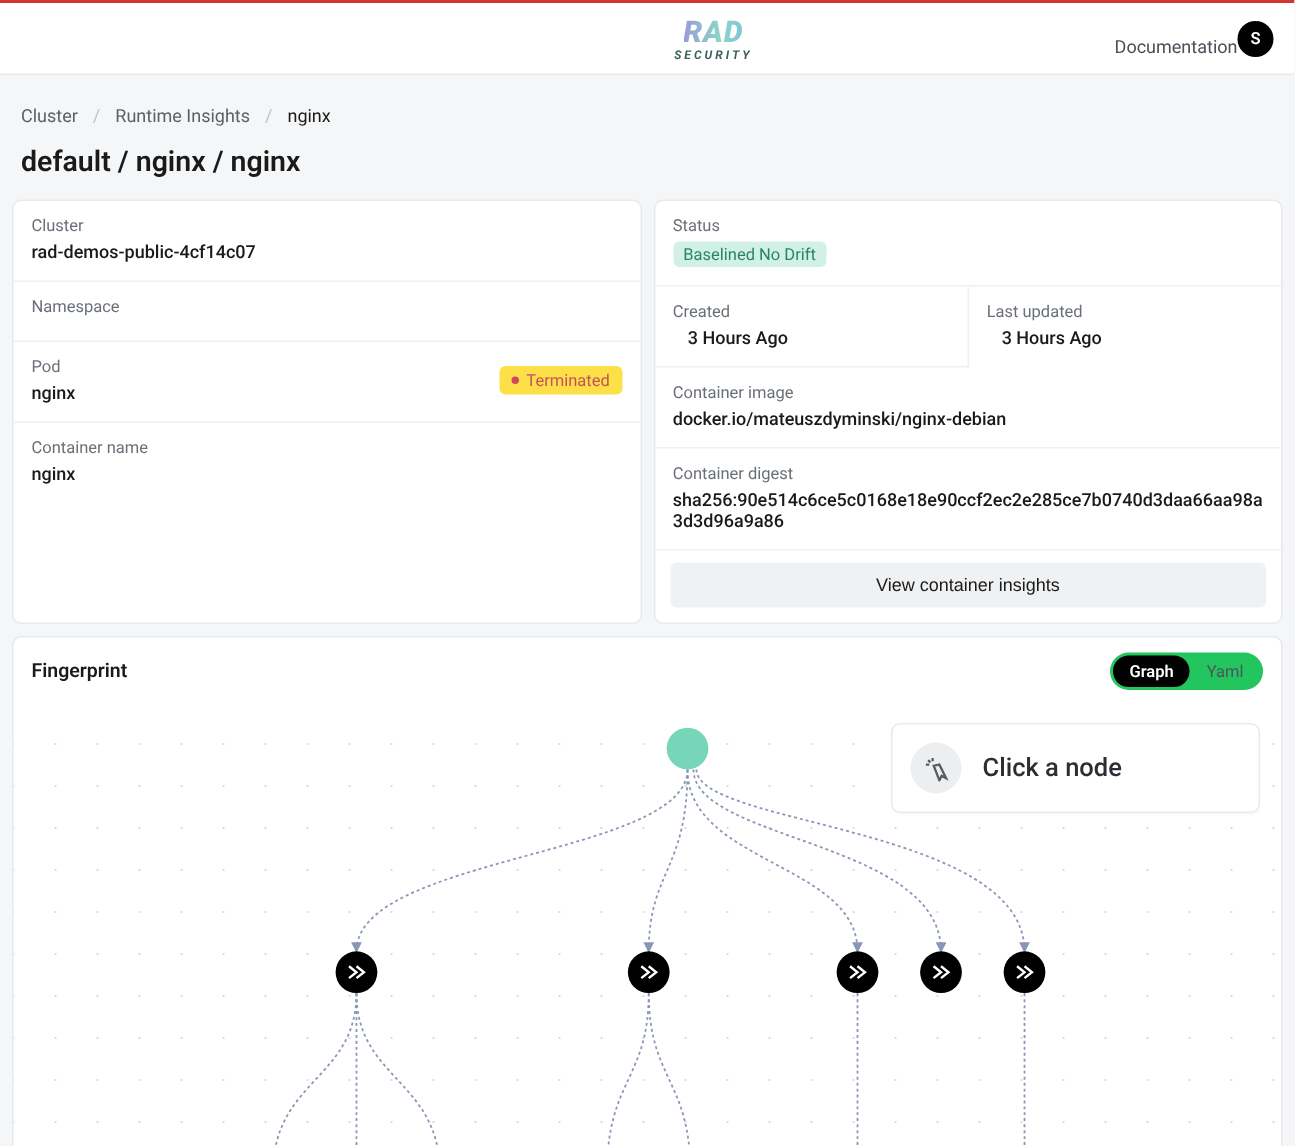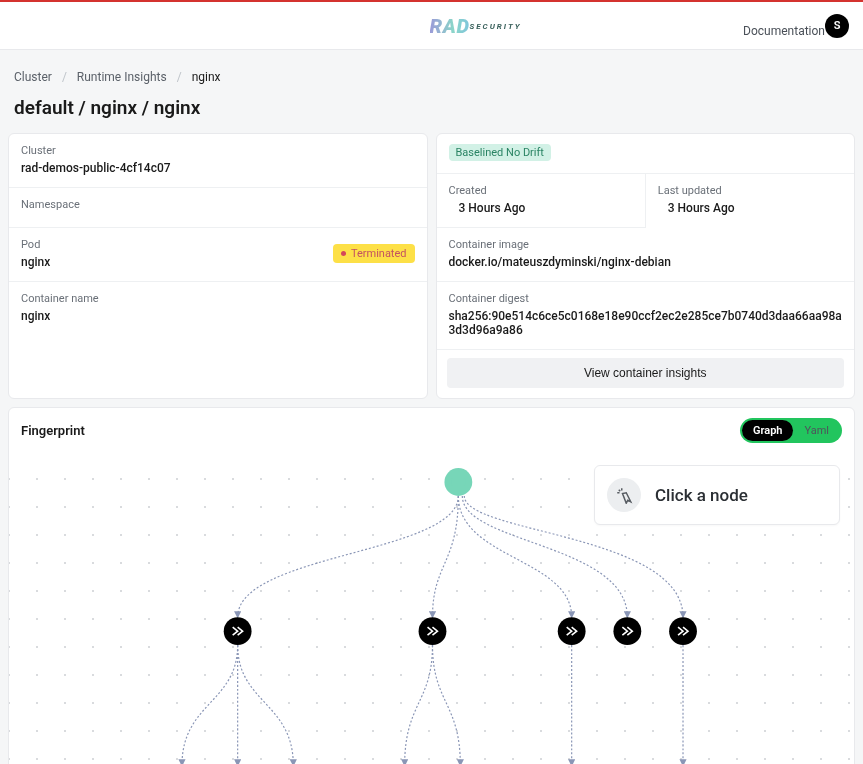--- a/index.html
+++ b/index.html
@@ -16,21 +16,21 @@
       height: 48px;
       display: flex;
       align-items: center;
       justify-content: space-between;
       padding: 0 14px;
       border-bottom: 1px solid #e8e9ec;
     }
     .topbar-spacer { width:180px; }
     .logo {
       display: flex;
-      flex-direction: row;
+      flex-direction: column;
       align-items: center;
       font-weight: 700;
       font-size: 18px;
       font-style: italic;
       letter-spacing: 0.5px;
       margin-left: 14px;
     }
     .logo-top {
       background: linear-gradient(90deg,#9b9bd8 0%,#8bd6c9 60%,#80c5db 100%);
       -webkit-background-clip: text;
@@ -189,20 +189,21 @@
         </div>
       </div>
       <div class="cell">
         <div class="cell-label">Container name</div>
         <div class="cell-value">nginx</div>
       </div>
     </div>
 
     <div class="card">
       <div class="cell">
+        <div class="cell-label">Status</div>
         <span class="status-badge">Baselined No Drift</span>
       </div>
       <div class="half-row indented">
         <div class="cell">
           <div class="cell-label">Created</div>
           <div class="cell-value">3 Hours Ago</div>
         </div>
         <div class="cell">
           <div class="cell-label">Last updated</div>
           <div class="cell-value">3 Hours Ago</div>

